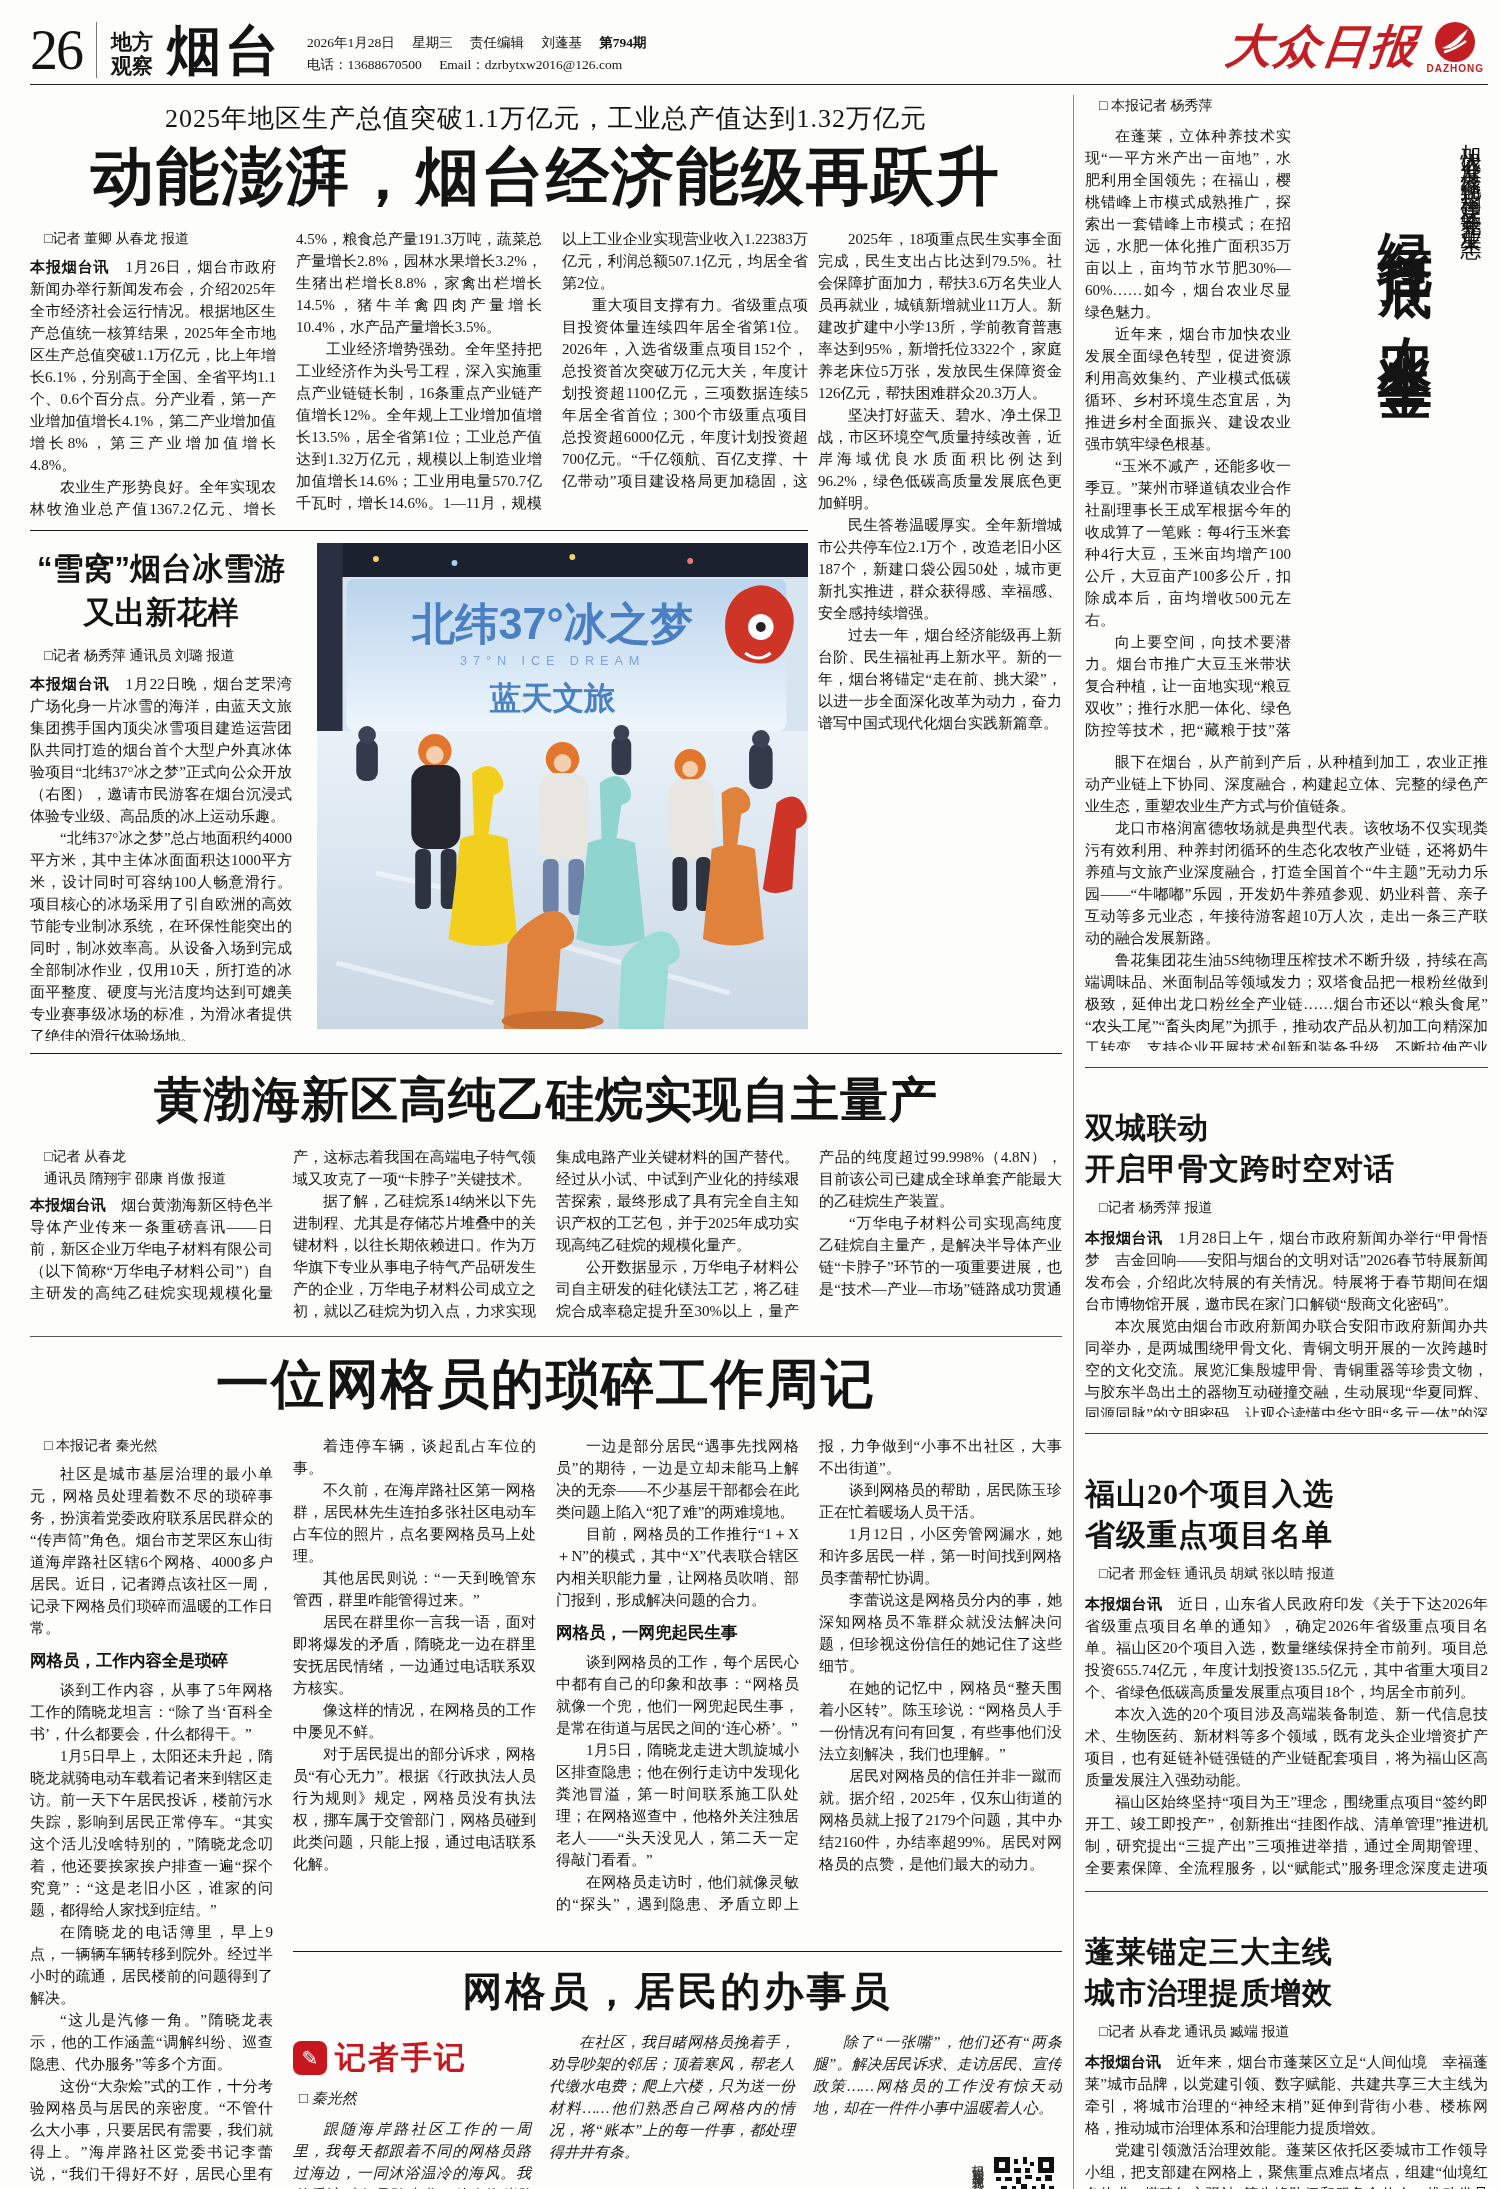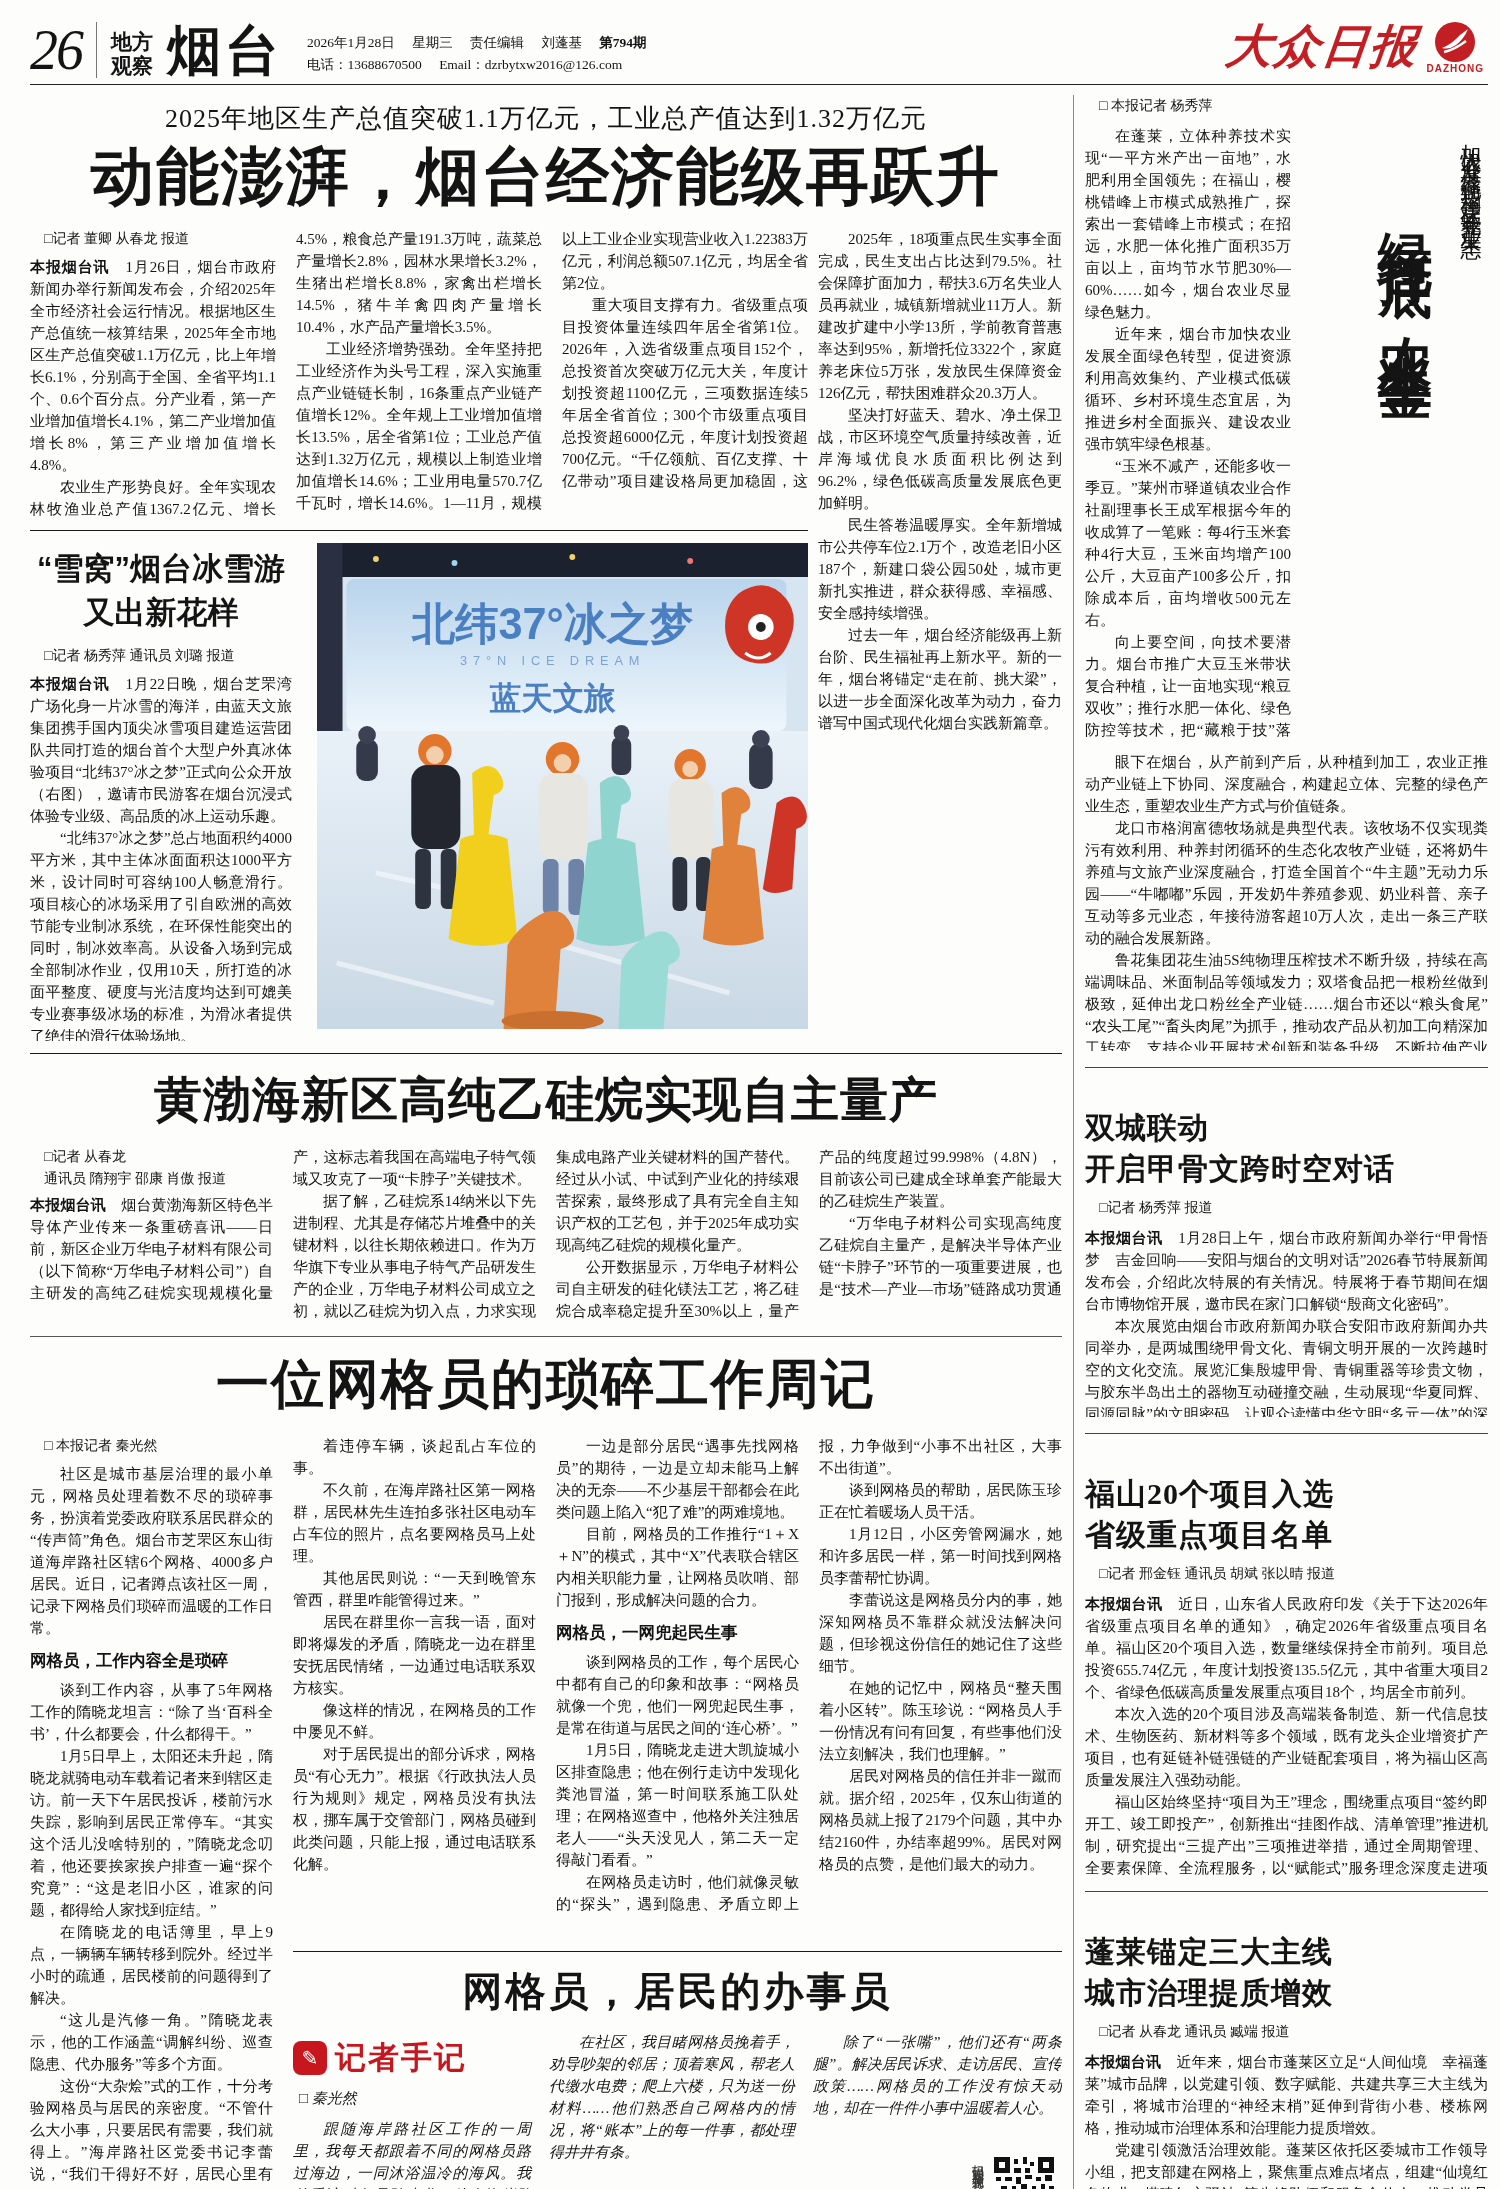--- a/index.html
+++ b/index.html
@@ -1,21 +1,21 @@
 <!DOCTYPE html>
 <html lang="zh"><head>
 <meta charset="utf-8">
 <style>
   html,body{margin:0;padding:0;background:#9a9a9a;}
   .page{width:1500px;height:2189px;background:#fdfdfc;margin:0 auto;position:relative;
         font-family:"Liberation Serif","DejaVu Serif",serif;color:#141414;overflow:hidden;
         box-sizing:border-box;padding:6px 12px 0 30px;}
   
   .masthead{display:flex;align-items:flex-end;gap:14px;height:72px;padding-bottom:6px;}
-  .pgnum{font-size:56px;line-height:56px;font-weight:400;letter-spacing:-2px;font-style:italic;}
+  .pgnum{font-size:56px;line-height:56px;font-weight:400;letter-spacing:-2px;}
   .mh-vline{width:1px;height:56px;background:#777;}
   .mh-sec{font-weight:bold;font-size:21px;line-height:24px;font-family:"Liberation Sans","DejaVu Sans",sans-serif;}
   .mh-city{font-size:54px;line-height:54px;font-weight:900;letter-spacing:4px;}
   .mh-meta{font-size:13.5px;line-height:22px;padding-left:10px;padding-bottom:2px;}
   .mh-meta b{font-weight:bold;}
   .mh-meta span{margin-right:14px;}
   .mh-logo{margin-left:auto;display:flex;align-items:center;gap:8px;padding-right:4px;}
   .logo-script{color:#c31e23;font-size:46px;font-weight:900;font-style:italic;letter-spacing:2px;
                font-family:"Liberation Serif",serif;transform:skewX(-6deg);}
   .logo-seal{display:flex;flex-direction:column;align-items:center;}

